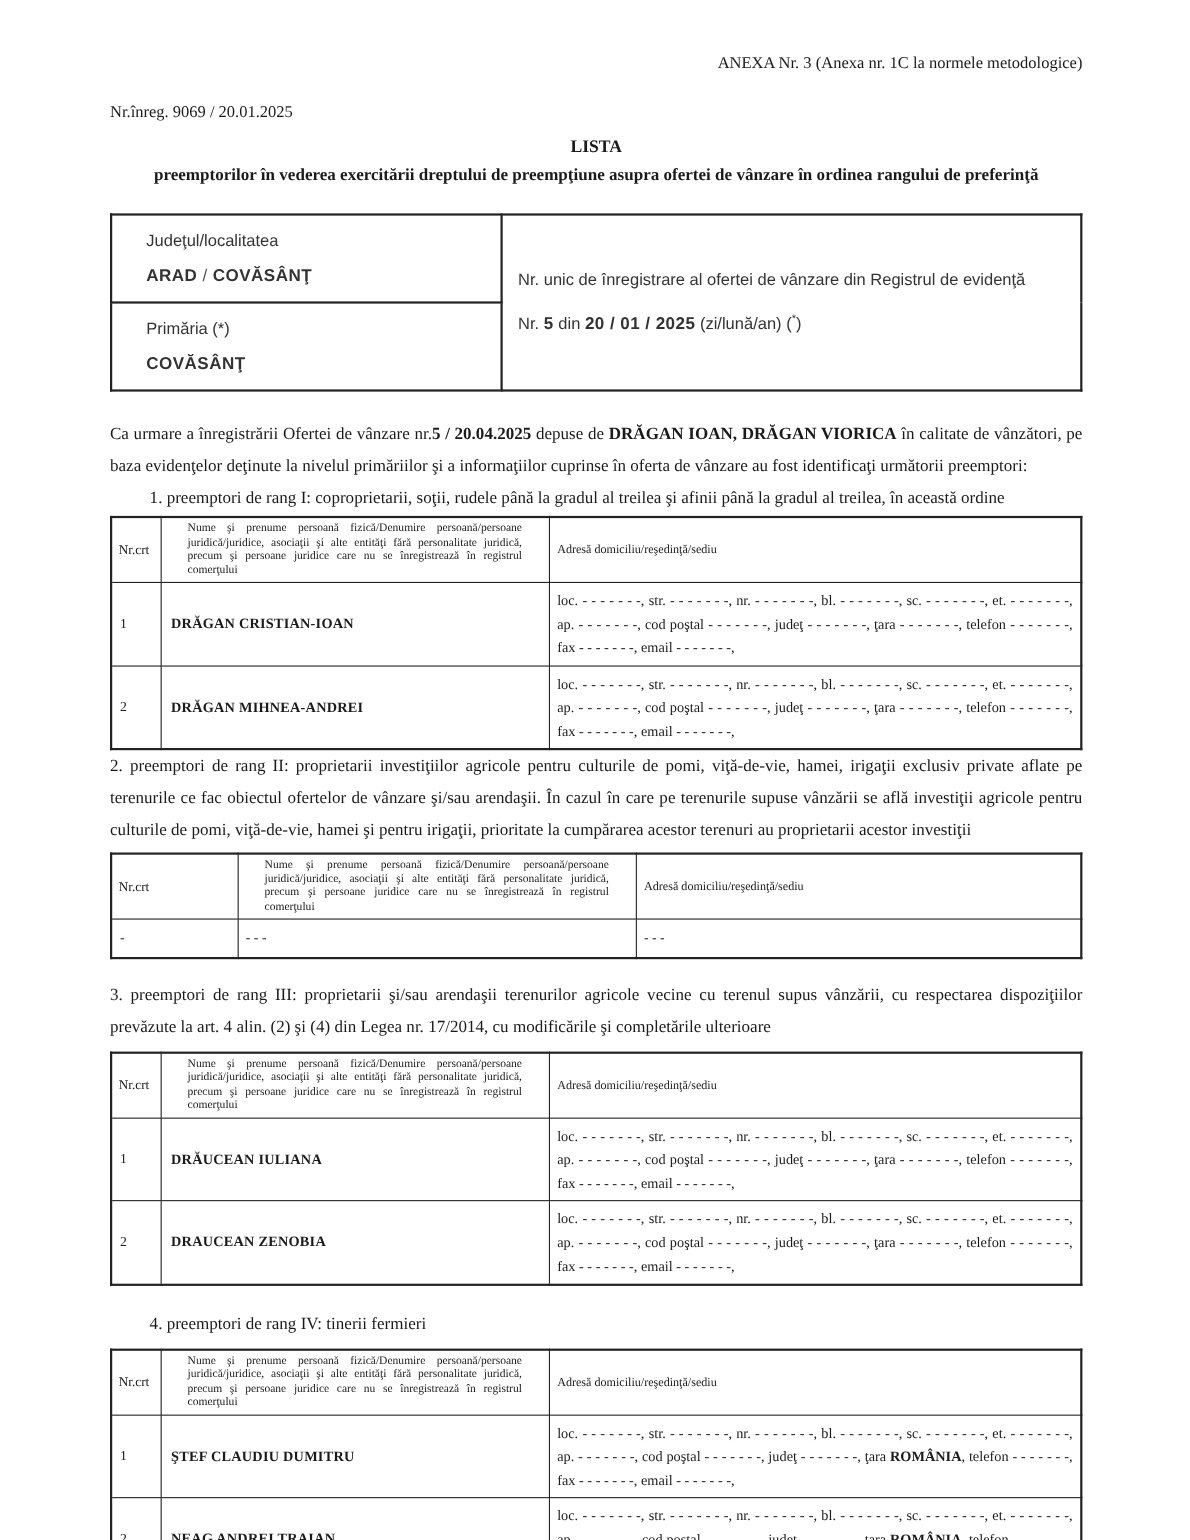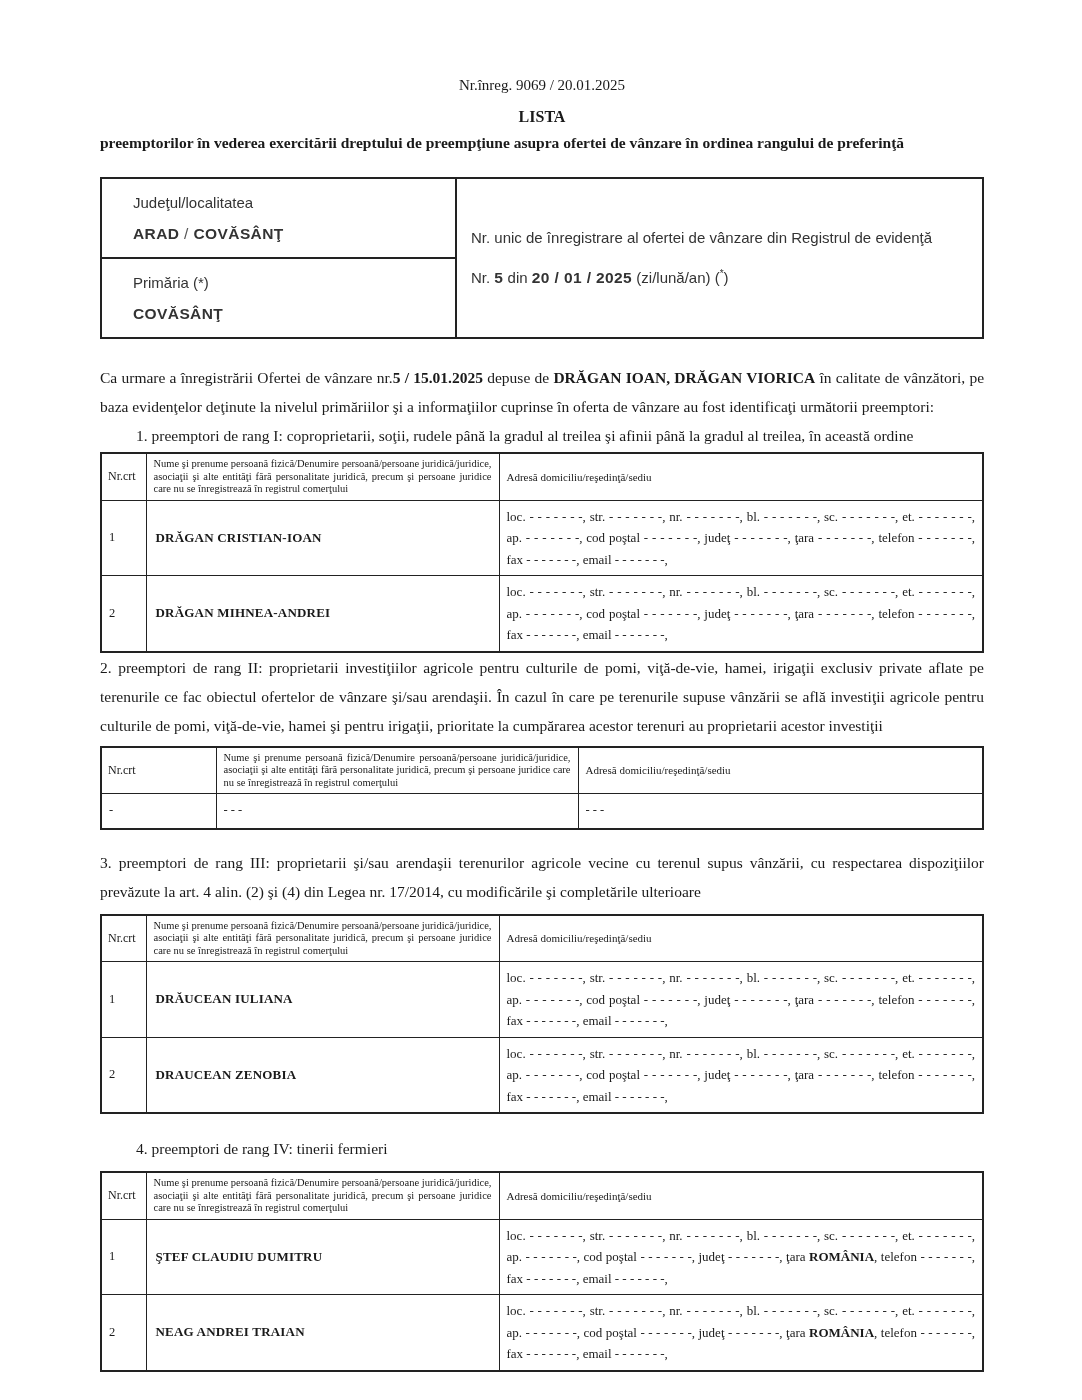--- a/index.html
+++ b/index.html
@@ -5,24 +5,24 @@
   * { margin: 0; padding: 0; box-sizing: border-box; }
   html, body { background: #ffffff; }
   body {
     width: 1082px; height: 1400px; overflow: hidden;
     font-family: "Liberation Serif", "DejaVu Serif", serif;
     color: #1a1a1a;
   }
   .content { width: 884px; margin-left: 100px; padding-top: 50px; }
 
   .hdr-anexa { text-align: right; font-size: 15px; }
-  .hdr-reg   { text-align: center; font-size: 15px; margin-top: 27px; }
+  .hdr-reg   { text-align: left; font-size: 15px; margin-top: 27px; }
 
   .title-main { text-align: center; font-weight: bold; font-size: 16px; margin-top: 14px; }
-  .title-sub  { font-weight: bold; font-size: 15.5px; line-height: 28px; margin-top: 3px; }
+  .title-sub  { text-align: center; font-weight: bold; font-size: 15.5px; line-height: 28px; margin-top: 3px; }
 
   
   table.info {
     width: 884px; margin-top: 20px; border-collapse: collapse; table-layout: fixed;
     font-family: "Liberation Sans", "DejaVu Sans", sans-serif; color: #333;
   }
   table.info td { border: 2px solid #222; vertical-align: middle; }
   td.info-left  { width: 355px; padding: 8px 31px; height: 71px; font-size: 15px; line-height: 31px; }
   td.info-right { padding: 10px 14px 10px 14px; font-size: 15px; line-height: 36px; }
   .info-value { font-weight: bold; font-size: 15.5px; letter-spacing: .4px; }
@@ -35,40 +35,41 @@
   .para { font-size: 15.5px; line-height: 29px; text-align: justify; }
 
   
   table.list { width: 884px; border-collapse: collapse; table-layout: fixed; border: 2px solid #222; }
   table.list td { border: 1px solid #222; vertical-align: middle; }
   table.list col.c1 { width: 45px; }
   table.list col.c2 { width: 353px; }
   table.wide col.c1 { width: 115px; }
   table.wide col.c2 { width: 362px; }
   td.h-nr   { font-size: 12px; padding: 4px 4px 4px 6px; height: 46px; margin-top: 12px; }
-  td.h-name { font-size: 10.5px; line-height: 12.5px; padding: 4px 7px; text-align: justify; }
+  td.h-name { font-size: 10.5px; line-height: 12.5px; padding: 4px 24px; text-align: justify; }
   td.h-addr { font-size: 11px; padding: 4px 7px; }
   td.c-nr   { font-size: 12.5px; padding-left: 7px; height: 66px; }
   td.c-name { font-weight: bold; font-size: 13px; padding-left: 9px; letter-spacing: .2px; }
   td.c-addr { padding: 5px 7px; font-size: 13px; line-height: 21.5px; overflow: hidden; }
   td.c-dash { font-size: 12.5px; padding-left: 7px; height: 35px; }
   .addr-line { white-space: nowrap; }
   .addr-just { text-align: justify; text-align-last: justify; }
   .m2 { margin-top: 6px; }
   .m3 { margin-top: 18px; }
   .m4 { margin-top: 8px; }
   .s4 { margin-top: 20px; }
   table.rank1 { margin-top: 2px; }
   .bold { font-weight: bold; }
 </style>
 </head>
 <body>
 
 <div class="content">
 
+  <div class="hdr-anexa">ANEXA Nr. 3 (Anexa nr. 1C la normele metodologice)</div>
   <div class="hdr-reg">Nr.înreg. 9069 / 20.01.2025</div>
 
   <div class="title-main">LISTA</div>
   <div class="title-sub">preemptorilor în vederea exercitării dreptului de preempţiune asupra ofertei de vânzare în ordinea rangului de preferinţă</div>
 
   <table class="info">
     <tbody>
         <tr>
       <td class="info-left">
         <div>Judeţul/localitatea</div>
@@ -81,21 +82,21 @@
     </tr>
     <tr>
       <td class="info-left">
         <div>Primăria (*)</div>
         <div class="info-value">COVĂSÂNŢ</div>
       </td>
     </tr>
   </tbody>
     </table>
 
-  <div class="intro"><span>Ca urmare a înregistrării Ofertei de vânzare nr.</span><span class="bold">5 / 15.01.2025</span><span> depuse de </span><span class="bold">DRĂGAN IOAN, DRĂGAN VIORICA</span><span> în calitate de vânzători, pe baza evidenţelor deţinute la nivelul primăriilor şi a informaţiilor cuprinse în oferta de vânzare au fost identificaţi următorii preemptori:</span></div>
+  <div class="intro"><span>Ca urmare a înregistrării Ofertei de vânzare nr.</span><span class="bold">5 / 20.04.2025</span><span> depuse de </span><span class="bold">DRĂGAN IOAN, DRĂGAN VIORICA</span><span> în calitate de vânzători, pe baza evidenţelor deţinute la nivelul primăriilor şi a informaţiilor cuprinse în oferta de vânzare au fost identificaţi următorii preemptori:</span></div>
 
   <div class="section-line">1. preemptori de rang I: coproprietarii, soţii, rudele până la gradul al treilea şi afinii până la gradul al treilea, în această ordine</div>
 
   <table class="list rank1">
     <colgroup>
         <col class="c1">
         <col class="c2">
         <col>
       </colgroup>
     <tbody>

